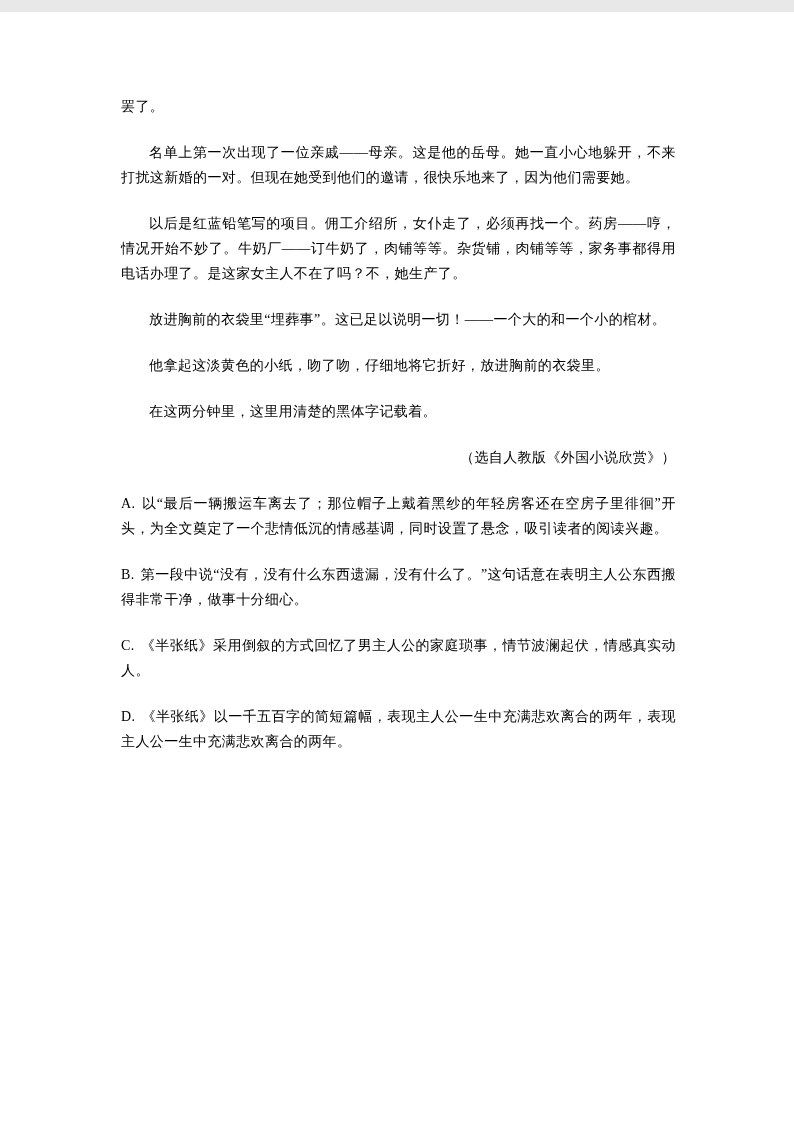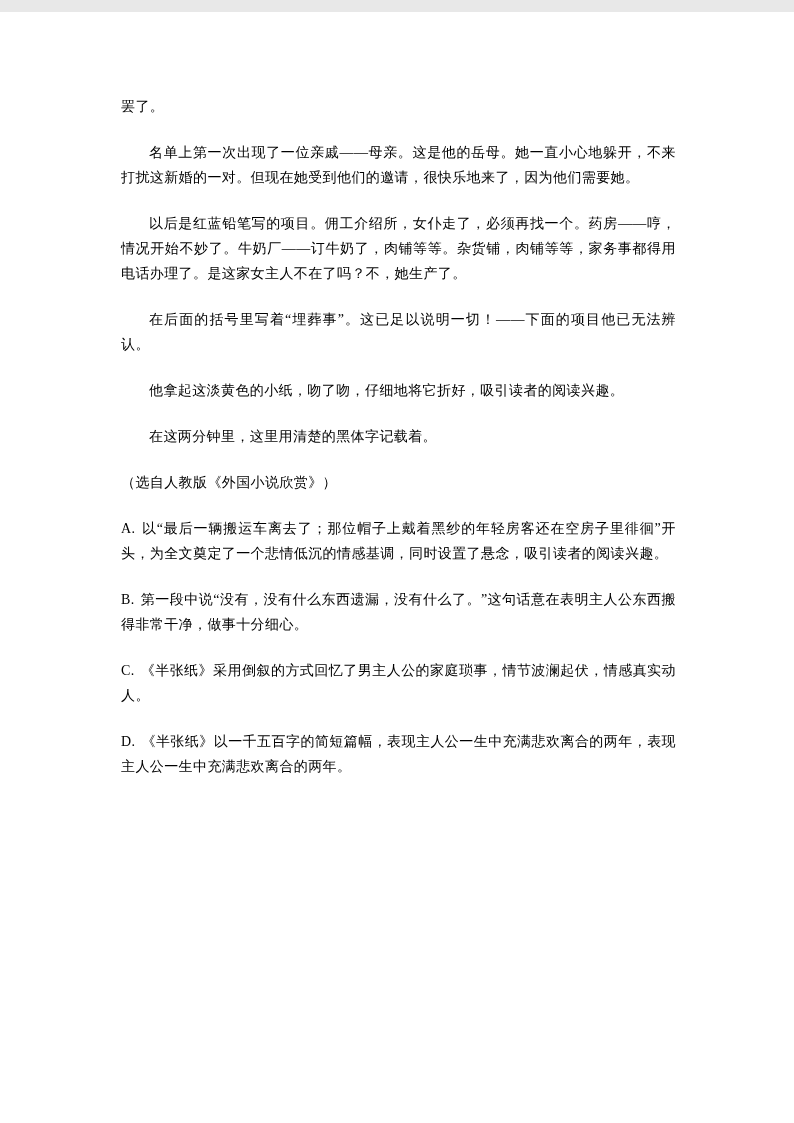--- a/index.html
+++ b/index.html
@@ -23,20 +23,21 @@
   }
   p {
     margin: 0 0 21px 0;
     line-height: 25px;
     text-align: justify;
   }
   p.indent {
     text-indent: 2em;
   }
   .attribution {
+    text-align: right;
     text-indent: 0;
   }
   .u {
     text-decoration: underline;
     text-underline-offset: 3px;
   }
   .question-section p {
     text-indent: 0;
   }
   .opt-label {
@@ -45,22 +46,22 @@
 </style>
 </head>
 <body>
 
 <div class="page">
 
   <div class="story-section">
     <p>罢了。</p>
     <p class="indent">名单上第一次出现了一位亲戚——母亲。这是他的岳母。她一直小心地躲开，不来打扰这新婚的一对。但现在她受到他们的邀请，很快乐地来了，因为他们需要她。</p>
     <p class="indent">以后是红蓝铅笔写的项目。佣工介绍所，女仆走了，必须再找一个。药房——哼，情况开始不妙了。牛奶厂——订牛奶了，肉铺等等。杂货铺，肉铺等等，家务事都得用电话办理了。是这家女主人不在了吗？不，她生产了。</p>
-    <p class="indent">在后面的括号里写着“埋葬事”。这已足以说明一切！——下面的项目他已无法辨认。</p>
-    <p class="indent">他拿起这淡黄色的小纸，吻了吻，仔细地将它折好，吸引读者的阅读兴趣。</p>
+    <p class="indent">放进胸前的衣袋里“埋葬事”。这已足以说明一切！——一个大的和一个小的棺材。</p>
+    <p class="indent">他拿起这淡黄色的小纸，吻了吻，仔细地将它折好，放进胸前的衣袋里。</p>
     <p class="indent">在这两分钟里，这里用清楚的黑体字记载着。</p>
     <p class="attribution">（选自人教版《外国小说欣赏》）</p>
   </div>
 
   <div class="question-section">
     <p><span class="opt-label">A.</span><span>以“最后一辆搬运车离去了；那位帽子上戴着黑纱的年轻房客还在空房子里徘徊”开头，为全文奠定了一个悲情低沉的情感基调，同时设置了悬念，吸引读者的阅读兴趣。</span></p>
     <p><span class="opt-label">B.</span><span>第一段中说“没有，没有什么东西遗漏，没有什么了。”这句话意在表明主人公东西搬得非常干净，做事十分细心。</span></p>
     <p><span class="opt-label">C.</span><span>《半张纸》采用倒叙的方式回忆了男主人公的家庭琐事，情节波澜起伏，情感真实动人。</span></p>
     <p><span class="opt-label">D.</span><span>《半张纸》以一千五百字的简短篇幅，表现主人公一生中充满悲欢离合的两年，表现主人公一生中充满悲欢离合的两年。</span></p>
   </div>

